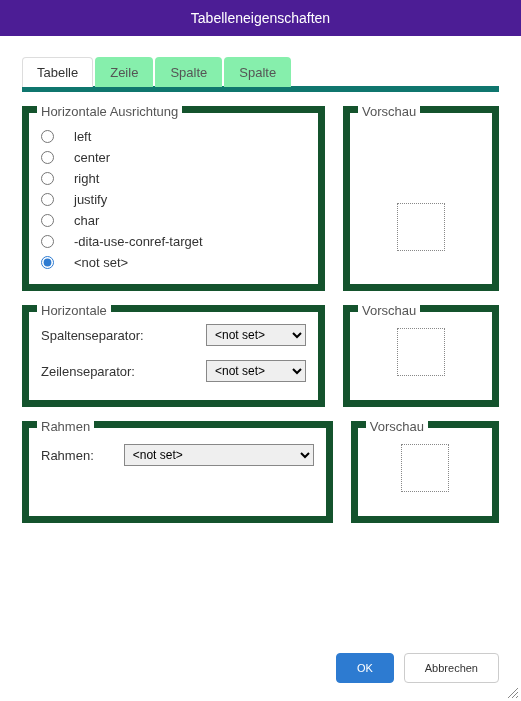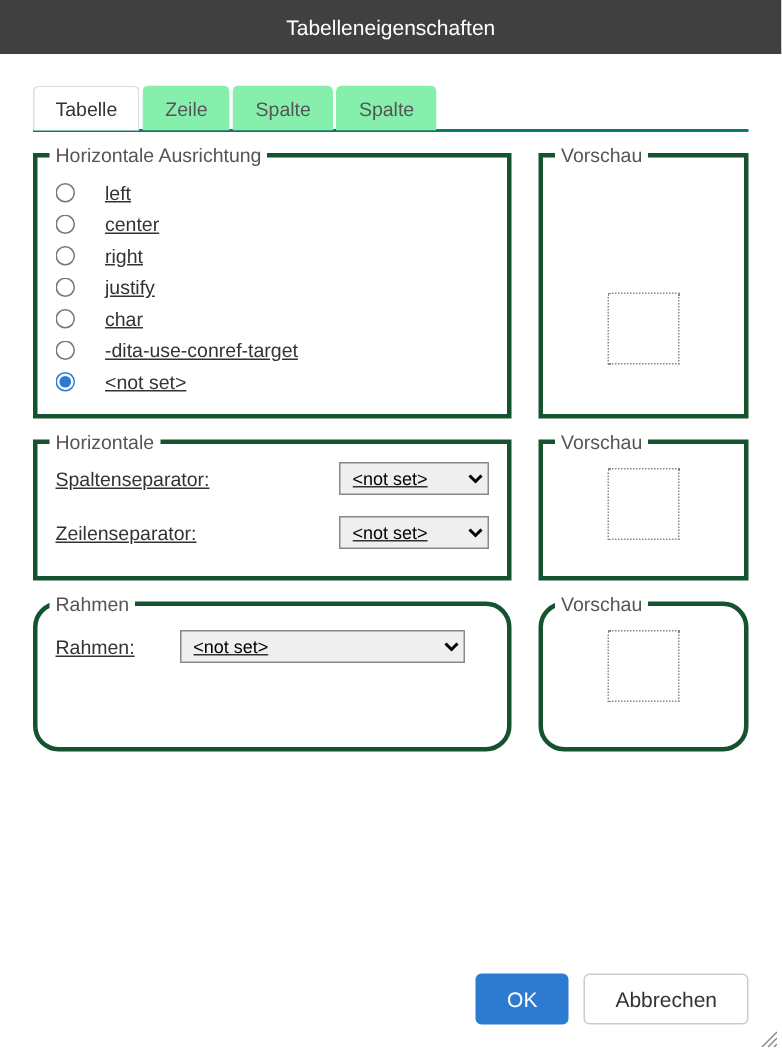--- a/index.html
+++ b/index.html
@@ -7,33 +7,33 @@
   font-family: Arial, Helvetica, sans-serif;
   font-size: 13px;
   color: #333;
   background: #fff;
   width: 521px;
   height: 701px;
   overflow: hidden;
   position: relative;
 }
 .dialog-header {
-  background: #404040;
+  background: #4c1d95;
   color: #fff;
   text-align: center;
   padding: 10px 0;
   font-size: 14px;
   font-weight: 500;
 }
 .dialog-body {
   padding: 20px 22px 0 22px;
 }
 .tabs {
   display: flex;
-  border-bottom: 2px solid #0f766e;
+  border-bottom: 6px solid #0f766e;
 }
 .tab {
   padding: 7px 14px;
   border: 1px solid transparent;
   border-bottom: none;
   background: #86efac;
   cursor: pointer;
   color: #555;
   border-radius: 4px 4px 0 0;
   margin-right: 2px;
@@ -48,36 +48,35 @@
 }
 .content {
   padding-top: 14px;
 }
 .row {
   display: flex;
   gap: 18px;
   margin-bottom: 14px;
 }
 .fieldset {
-  border: 3px solid #14532d;
+  border: 7px solid #14532d;
   padding: 10px 12px 14px 12px;
   position: relative;
-  text-decoration: underline;
 }
 .fieldset-legend {
   position: absolute;
   top: -9px;
   left: 8px;
   background: #fff;
   padding: 0 4px;
   font-size: 13px;
   color: #555;
 }
 .left-col { flex: 1; }
-.right-col { width: 140px; }
+.right-col { width: 156px; }
 .radio-list { display: flex; flex-direction: column; gap: 6px; margin-top: 6px; }
 .radio-item { display: flex; align-items: center; gap: 20px; font-size: 13px; color: #333; }
 .radio-item input[type="radio"] { accent-color: #2d7bd1; }
 .preview-box {
   margin: 20px auto 10px auto;
   width: 48px;
   height: 48px;
   border: 1px dotted #888;
 }
 .sep-grid {
@@ -97,31 +96,31 @@
   min-width: 100px;
 }
 .frame-grid {
   display: grid;
   grid-template-columns: auto 1fr;
   column-gap: 30px;
   align-items: center;
   margin-top: 6px;
 }
 .frame-grid select { width: 190px; }
-.fieldset.min-h { min-height: 100px; border-radius: 17px; }
+.fieldset.min-h { min-height: 100px; }
 .dialog-footer {
   position: absolute;
   bottom: 18px;
   right: 22px;
   display: flex;
   gap: 10px;
 }
 .btn {
   padding: 8px 20px;
-  font-size: 14px;
+  font-size: 11px;
   border-radius: 4px;
   cursor: pointer;
   border: 1px solid #ccc;
   background: #fff;
   color: #333;
 }
 .btn.primary {
   background: #2d7bd1;
   border-color: #2d7bd1;
   color: #fff;

